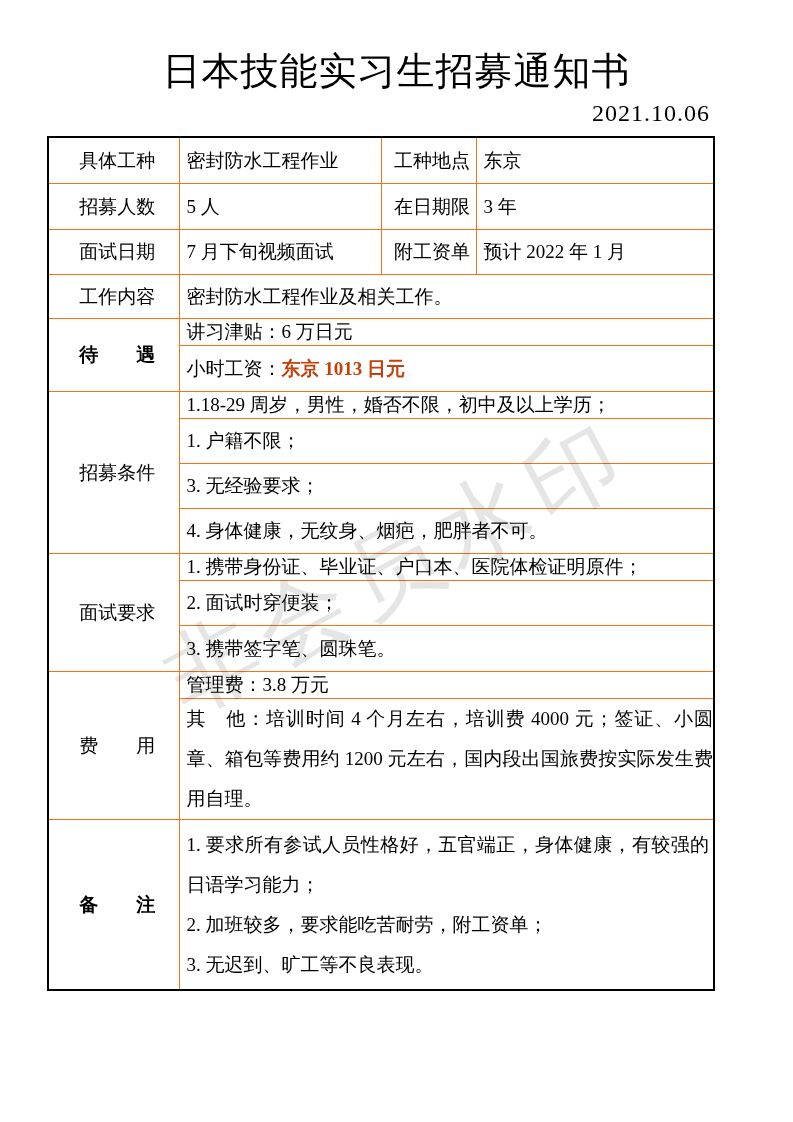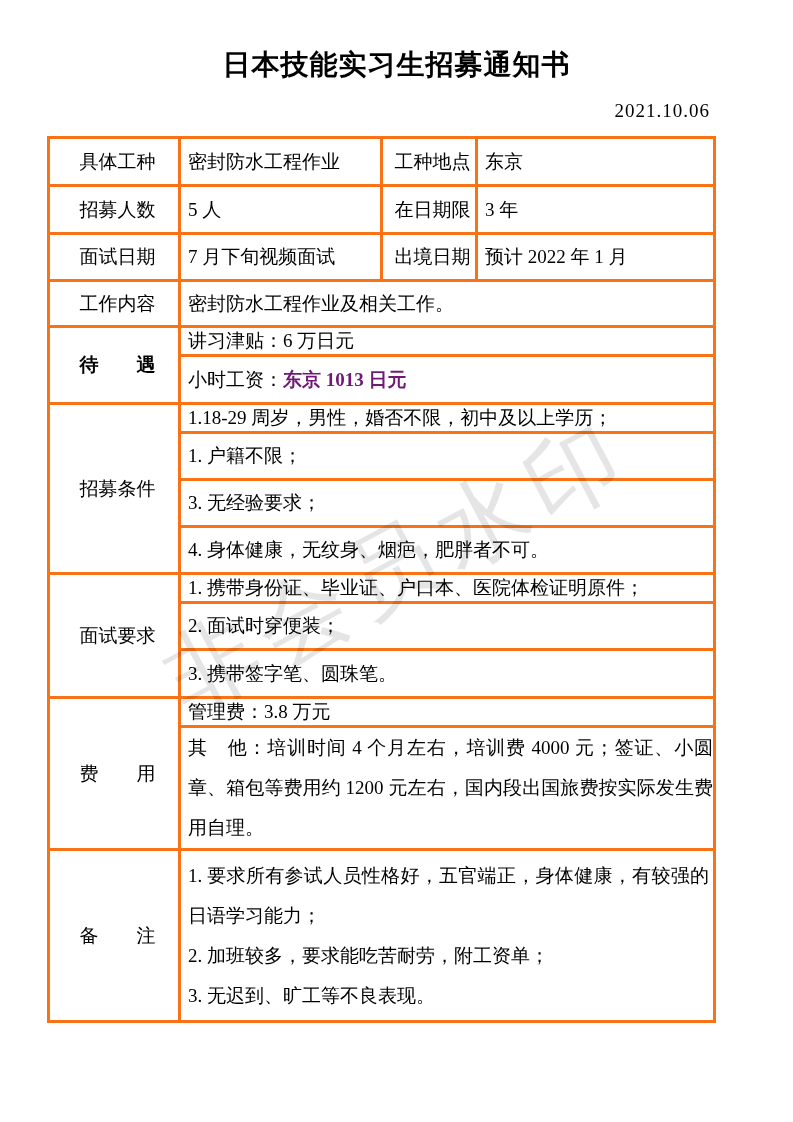--- a/index.html
+++ b/index.html
@@ -7,52 +7,52 @@
     position:relative;
     width:793px;height:1122px;
     background:#ffffff;
     font-family:"Liberation Serif","DejaVu Serif",serif;
     color:#000000;
     overflow:hidden;
   }
   .doc-title{
     position:absolute;top:46px;left:0;width:100%;
     text-align:center;
-    font-size:28px;font-weight:bold;
+    font-size:38px;font-weight:normal;
     letter-spacing:1px;
     margin:0;
   }
   .doc-date{
     position:absolute;top:100px;right:83px;
-    font-size:19px;
+    font-size:24px;
     letter-spacing:1px;
   }
   table.notice{
     position:absolute;top:136px;left:47px;
     width:666px;
     border-collapse:collapse;
     table-layout:fixed;
     font-size:19px;
   }
   table.notice td{
-    border:3px solid #f97316;
+    border:1px solid #f97316;
     padding:0 0 0 7px;
     vertical-align:middle;
     background:transparent;
   }
   table.notice{border:2px solid #000;}
   td.label{
     text-align:center;
     padding:0 2px;
   }
   td.center{padding:0;}
   
   .h45{height:45px;} .h44{height:44px;} .h43{height:43px;}
-  .h46{height:46px;font-weight:bold;} .h90{height:90px;} .h169{height:169px;}
-  .red{color:#701a75;font-weight:bold;}
+  .h46{height:46px;font-weight:bold;} .h90{height:90px;} .h169{height:169px;font-weight:bold;}
+  .red{color:#c2410c;font-weight:bold;}
   .wrapcell{line-height:40px;padding-top:2px;padding-bottom:2px;text-align:justify;padding-right:4px;border-radius:11px;}
   .notes-cell p{margin:0;line-height:40px;text-align:justify;padding-right:4px;}
   .watermark{
     position:absolute;
     left:397px;top:567px;
     transform:translate(-50%,-50%) rotate(-28deg);
     font-size:92px;
     letter-spacing:10px;
     color:rgba(0,0,0,0.10);
     white-space:nowrap;
@@ -91,21 +91,21 @@
     <tr>
       <td class="label h45">招募人数</td>
       <td class="center">5 人</td>
       <td class="label">在日期限</td>
       <td class="center">3 年</td>
     </tr>
 
     <tr>
       <td class="label h44">面试日期</td>
       <td class="center">7 月下旬视频面试</td>
-      <td class="label">出境日期</td>
+      <td class="label">附工资单</td>
       <td class="center">预计 2022 年 1 月</td>
     </tr>
 
     <tr>
       <td class="label h43">工作内容</td>
       <td colspan="3">密封防水工程作业及相关工作。</td>
     </tr>
 
     <tr>
       <td class="label h46" rowspan="2">待　　遇</td>

